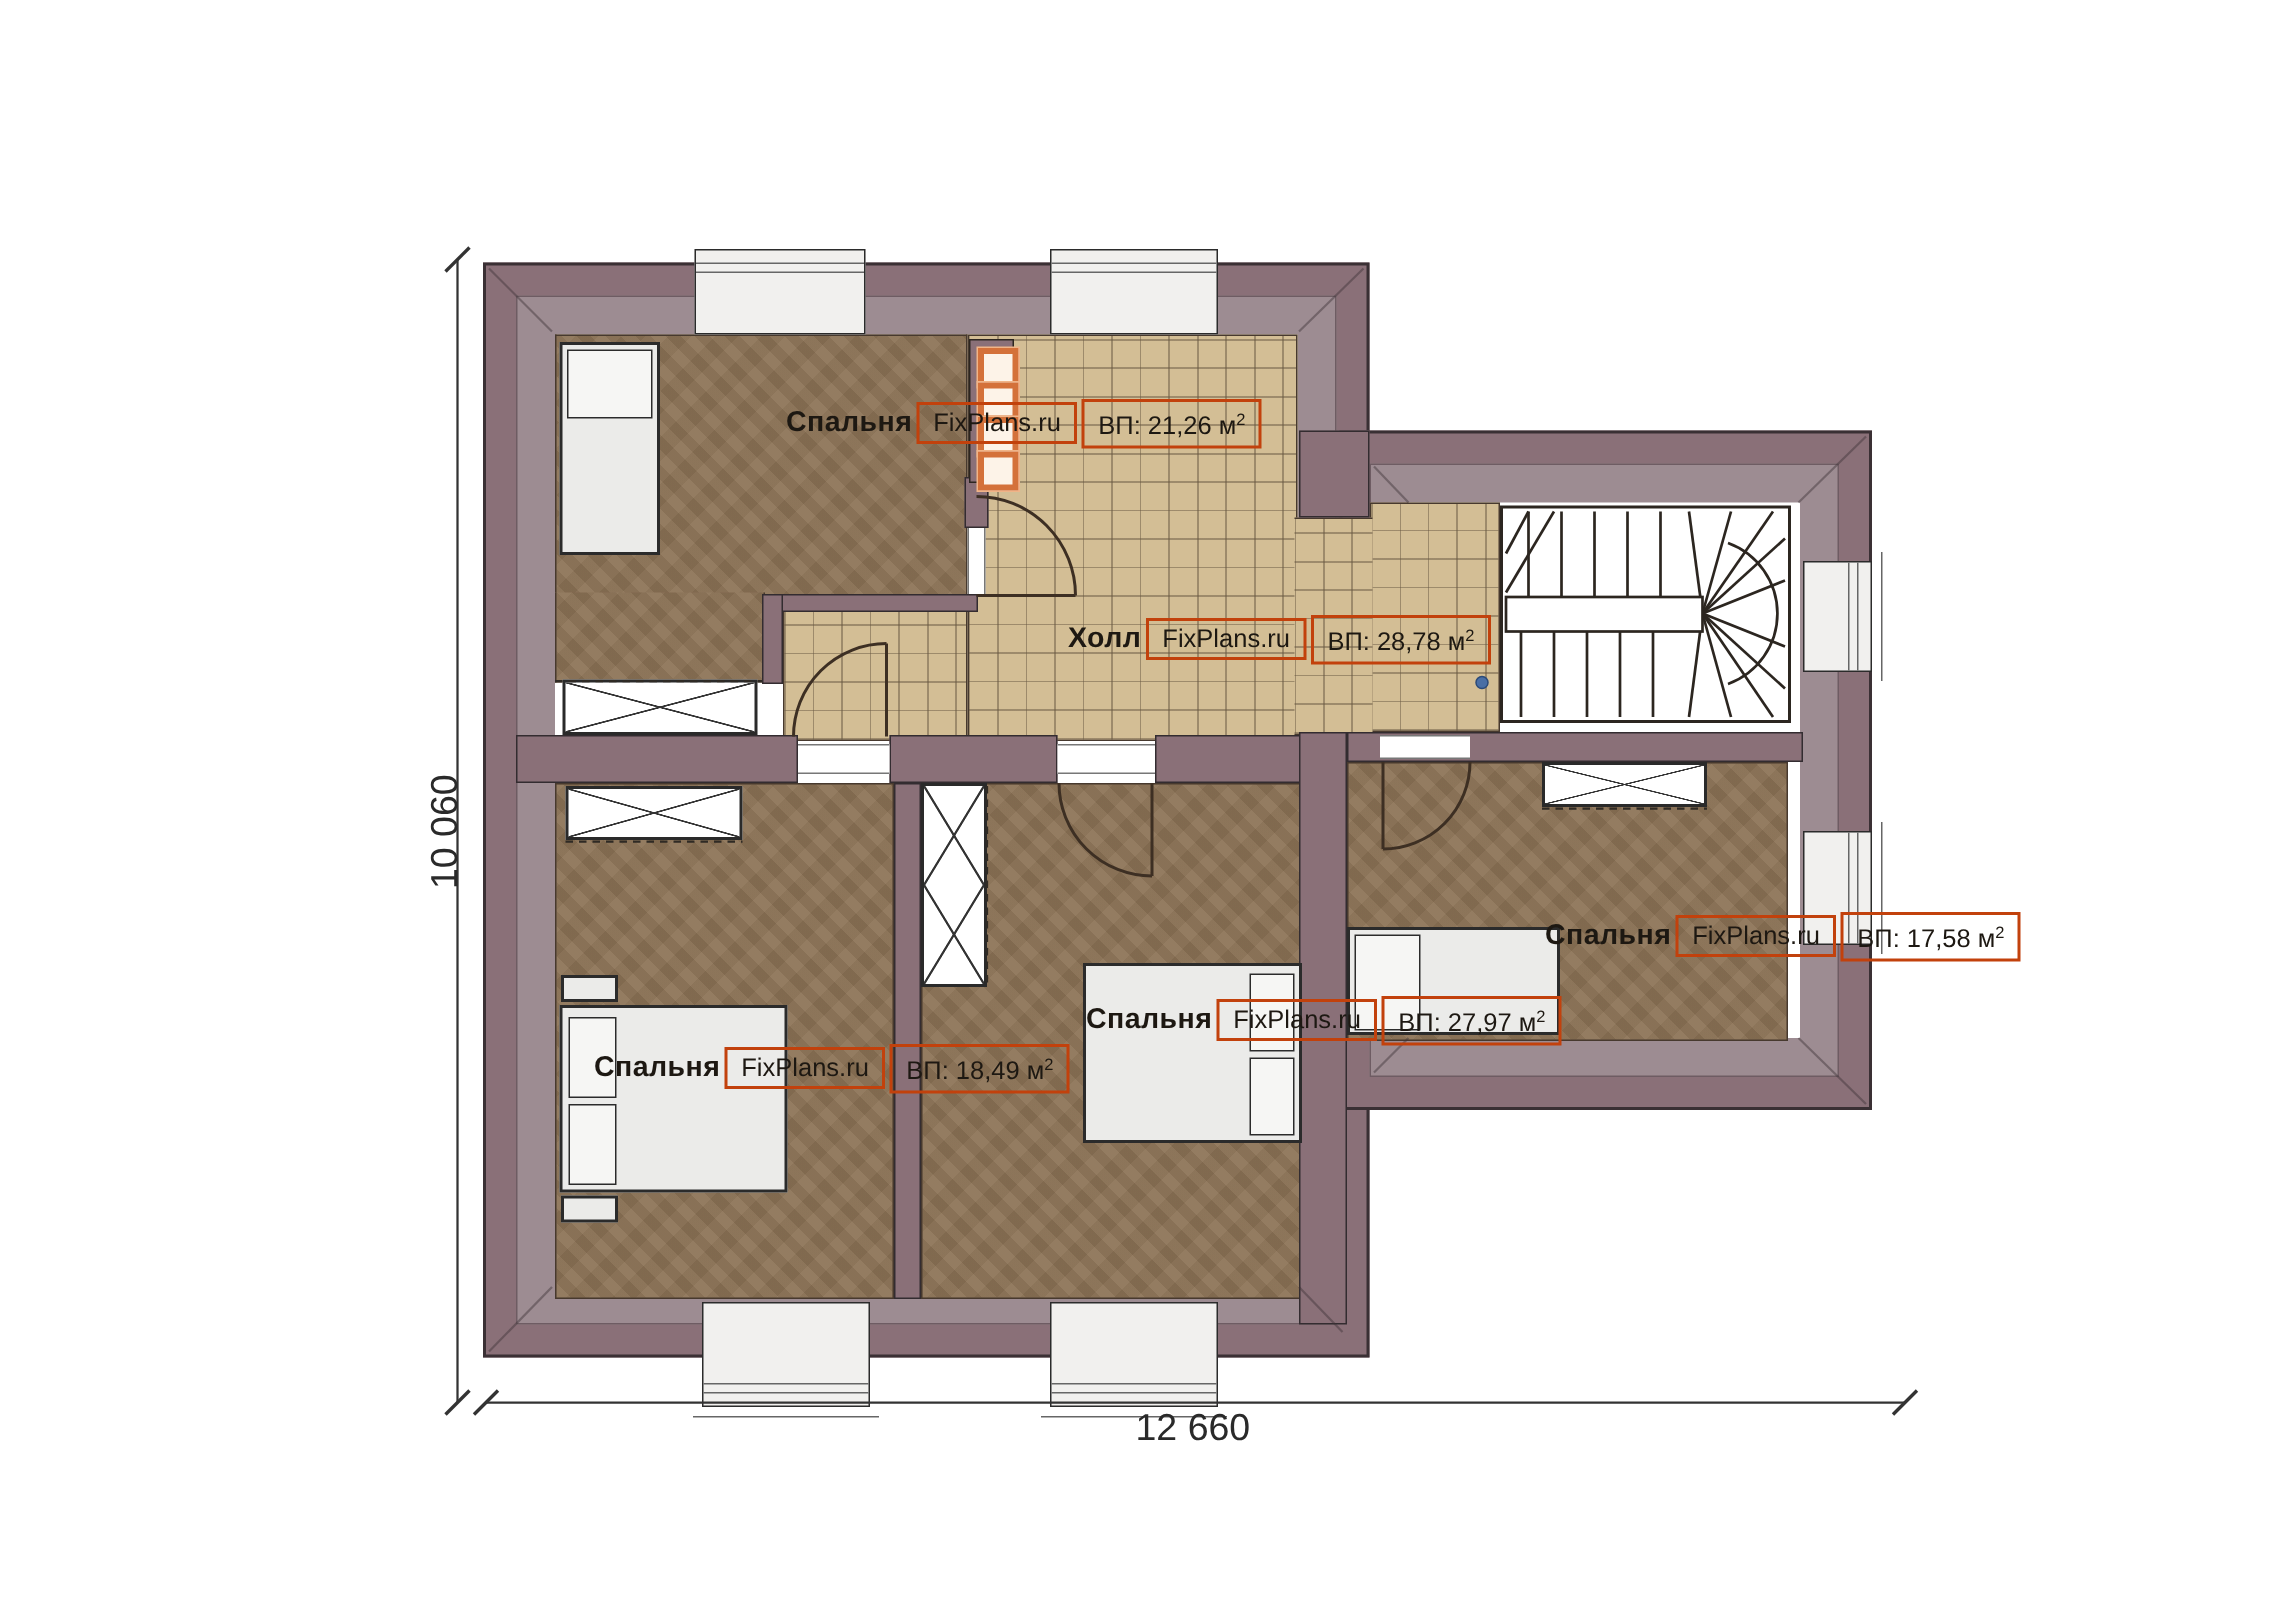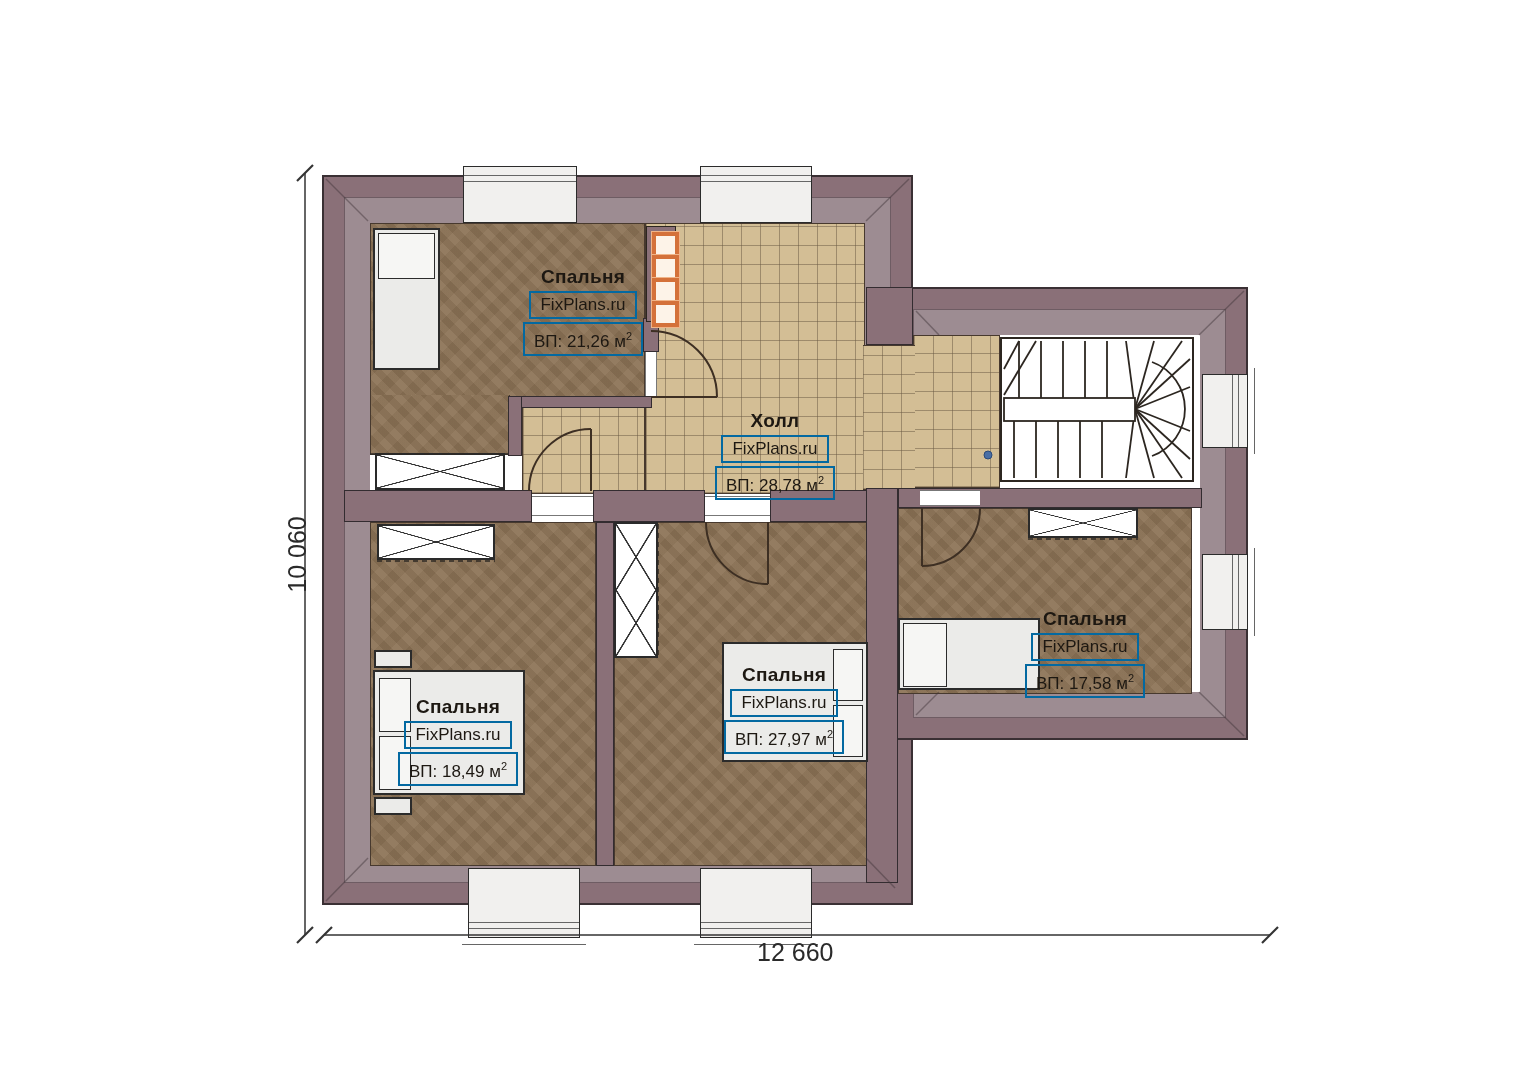--- a/index.html
+++ b/index.html
@@ -30,23 +30,23 @@
       linear-gradient(to bottom right, transparent 48.8%, #333 49.4%, #333 50.6%, transparent 51.2%);}
   .xcell{position:absolute;left:0;right:0;
     background-image:
       linear-gradient(to top right, transparent 48.5%, #333 49.3%, #333 50.7%, transparent 51.5%),
       linear-gradient(to bottom right, transparent 48.5%, #333 49.3%, #333 50.7%, transparent 51.5%);}
   .shaft{background:#fff;border:2px solid #2a2a2a;}
   .sill{background:#fff;border-top:1px solid #777;border-bottom:1px solid #777;}
   .flue{background:var(--wall);border:1.5px solid #2c2620;}
   .fluecell{position:absolute;left:5px;width:19px;height:18px;background:#fdf3e8;
     border:4px solid var(--flue);box-shadow:0 0 0 1px #f0b488;}
-  .room-label{position:absolute;display:flex;flex-direction:column;align-items:center;gap:3px;z-index:30;text-align:center;}
+  .room-label{position:absolute;display:flex;flex-direction:row;align-items:center;gap:3px;z-index:30;text-align:center;}
   .room-label .t{font-size:19px;font-weight:700;letter-spacing:.3px;}
-  .room-label .bx{border:2px solid #0369a1;padding:0 9px;font-size:17px;line-height:24px;
+  .room-label .bx{border:2px solid #c2410c;padding:0 9px;font-size:17px;line-height:24px;
                   white-space:nowrap;background:transparent;}
   .room-label sup{font-size:11px;}
   .dim-label{position:absolute;font-size:25px;color:#2a2a2a;z-index:40;}
   svg.overlay{position:absolute;left:0;top:0;z-index:25;pointer-events:none;}
   .stairs{background:#fff;border:2px solid #2c2620;z-index:12;}
 </style>
 </head>
 <body>
 
 <div class="canvas">

